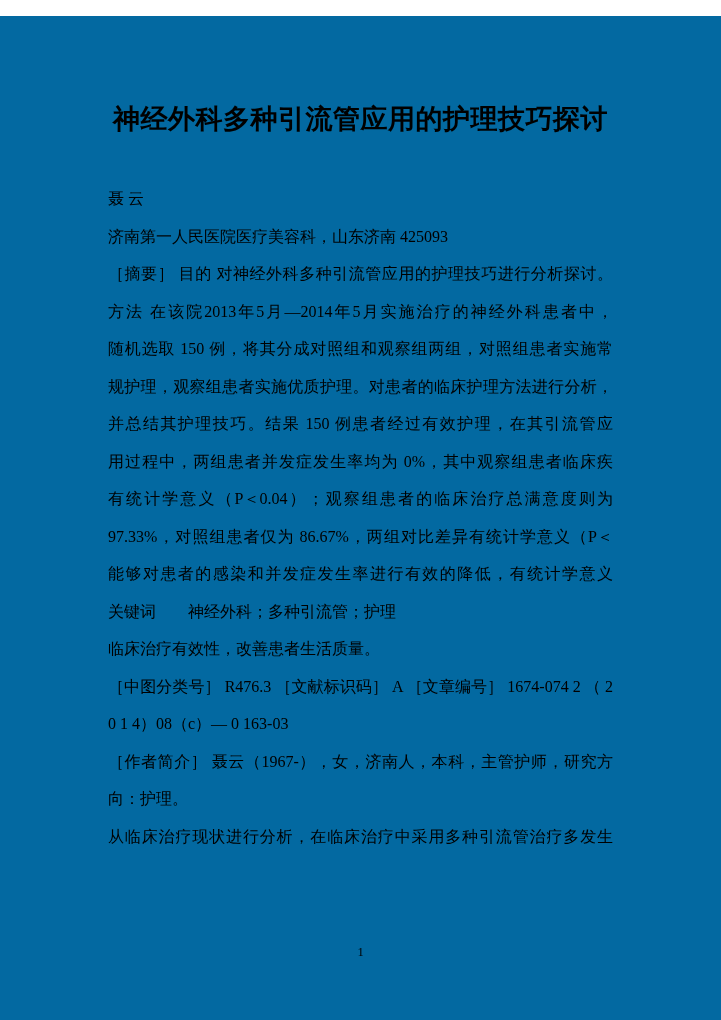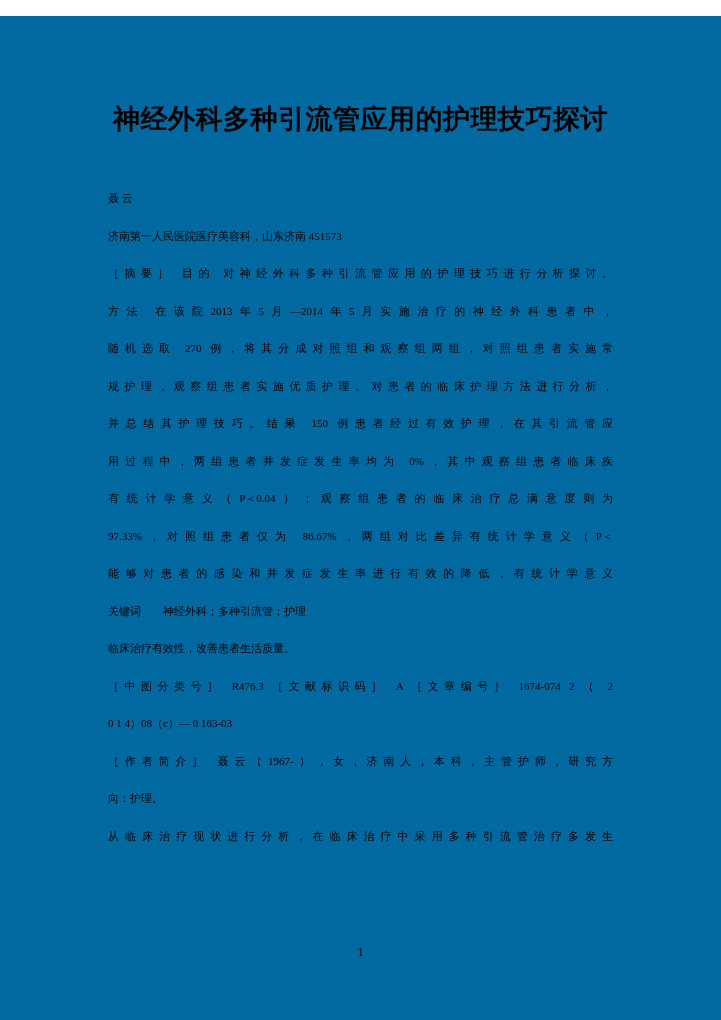--- a/index.html
+++ b/index.html
@@ -28,21 +28,21 @@
     line-height: 34px;
     font-weight: 700;
     letter-spacing: 0.5px;
     white-space: pre;
   }
   .text-block {
     position: absolute;
     top: 164px;
     left: 108px;
     width: 505px;
-    font-size: 11px;
+    font-size: 16px;
     line-height: 37.5px;
   }
   .line {
     height: 37.5px;
     white-space: pre-wrap;
     overflow: hidden;
   }
   .full {
     text-align: justify;
     text-align-last: justify;
@@ -62,25 +62,25 @@
 </style>
 </head>
 <body>
 
 <div class="page">
 
   <h1 class="title">神经外科多种引流管应用的护理技巧探讨</h1>
 
   <div class="text-block">
     <div class="line left">聂 云</div>
-    <div class="line left">济南第一人民医院医疗美容科，山东济南 451573</div>
+    <div class="line left">济南第一人民医院医疗美容科，山东济南 425093</div>
 
     <div class="line full">［摘要］ 目的 对神经外科多种引流管应用的护理技巧进行分析探讨。</div>
     <div class="line full">方法 在该院2013年5月—2014年5月实施治疗的神经外科患者中，</div>
-    <div class="line full">随机选取 270 例，将其分成对照组和观察组两组，对照组患者实施常</div>
+    <div class="line full">随机选取 150 例，将其分成对照组和观察组两组，对照组患者实施常</div>
     <div class="line full">规护理，观察组患者实施优质护理。对患者的临床护理方法进行分析，</div>
     <div class="line full">并总结其护理技巧。结果 150 例患者经过有效护理，在其引流管应</div>
     <div class="line full">用过程中，两组患者并发症发生率均为 0%，其中观察组患者临床疾</div>
     <div class="line full">有统计学意义（P＜0.04）；观察组患者的临床治疗总满意度则为</div>
     <div class="line full">97.33%，对照组患者仅为 86.67%，两组对比差异有统计学意义（P＜</div>
     <div class="line full">能够对患者的感染和并发症发生率进行有效的降低，有统计学意义</div>
     <div class="line left">关键词　　神经外科；多种引流管；护理</div>
 
     <div class="line left">临床治疗有效性，改善患者生活质量。</div>
 

